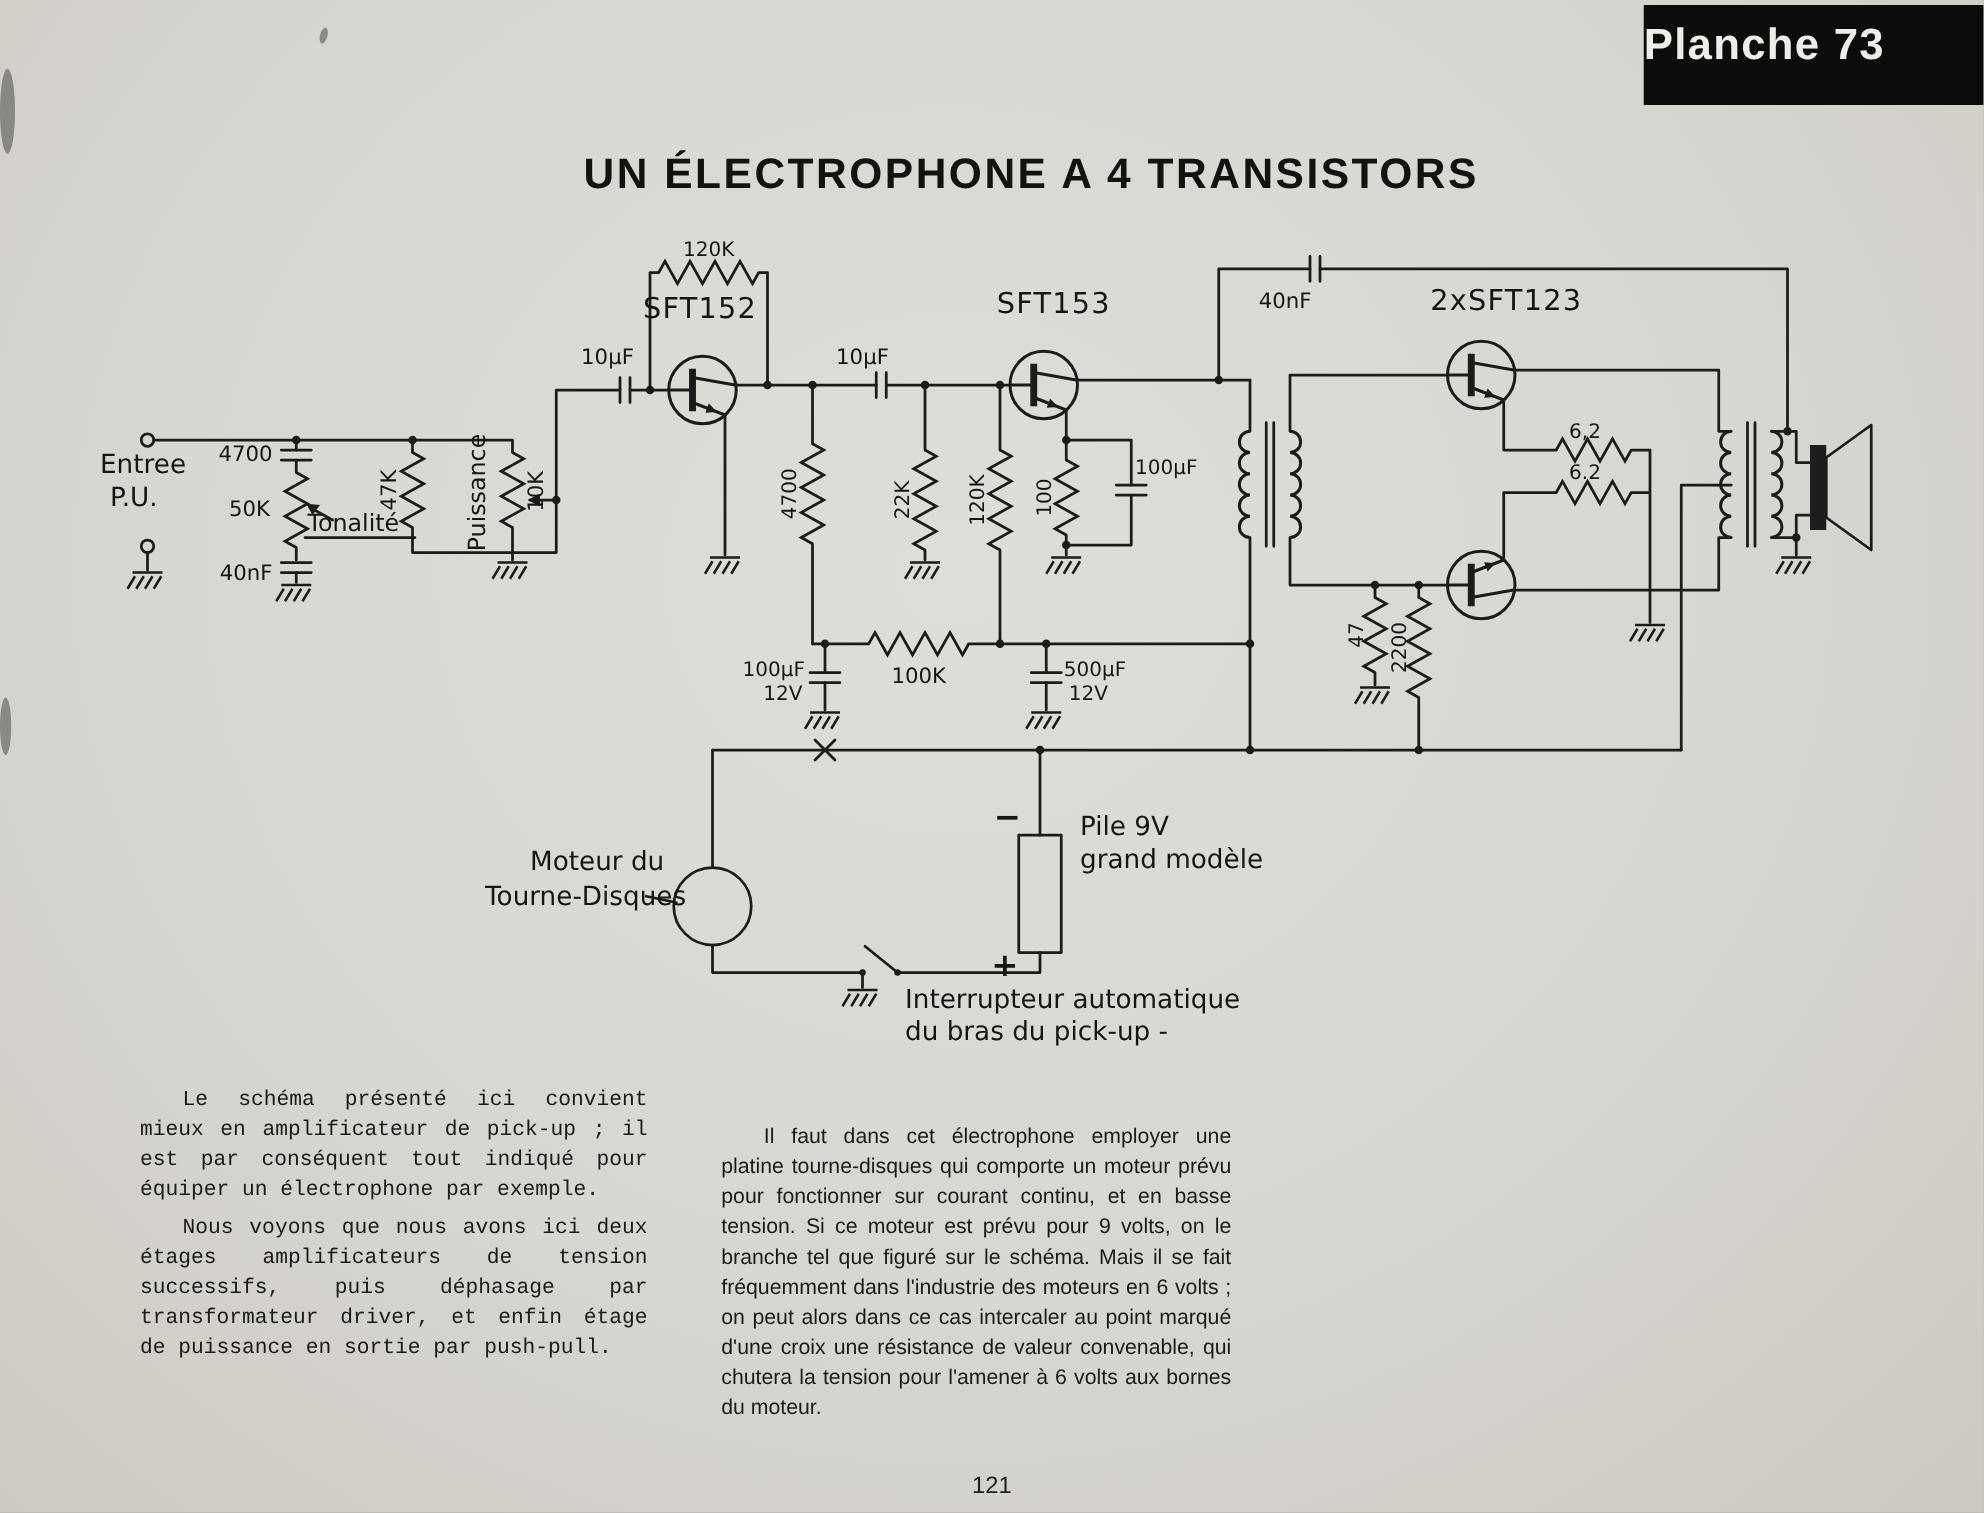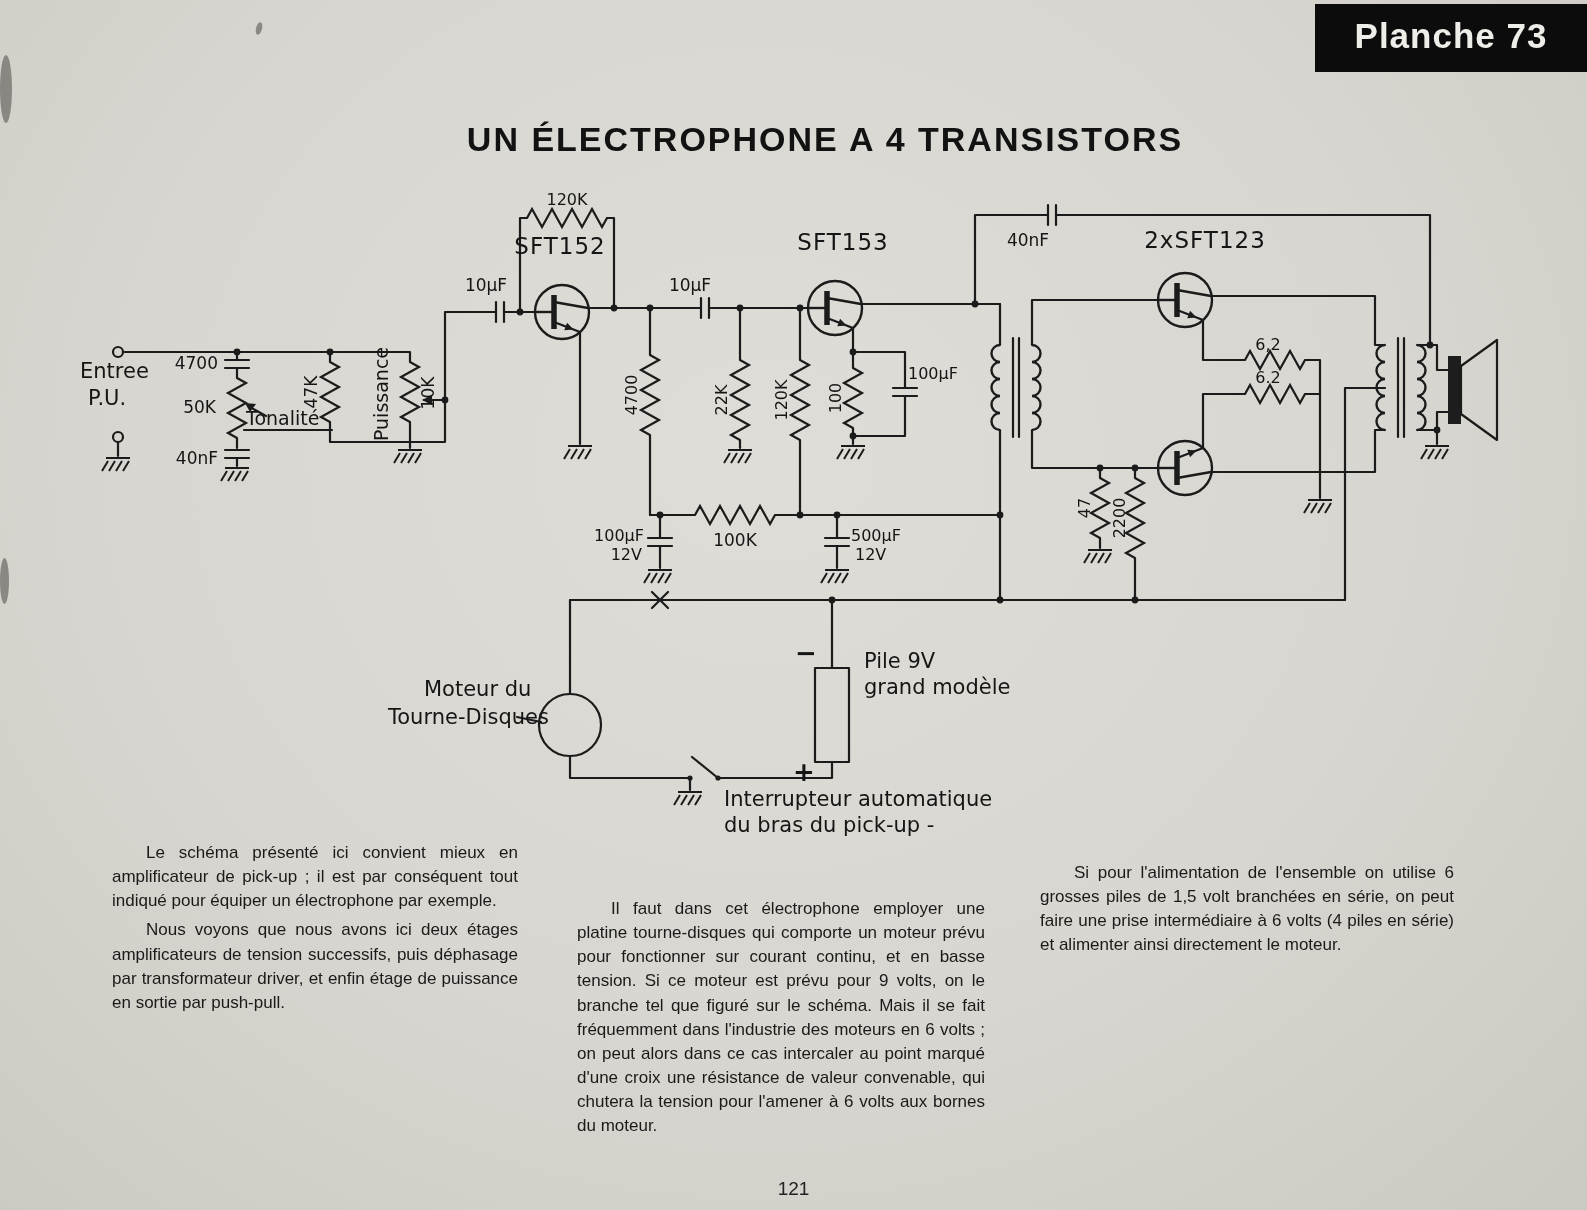--- a/index.html
+++ b/index.html
@@ -1,20 +1,20 @@
 <!DOCTYPE html>
 <html><head>
 <meta charset="utf-8">
 <style>
   * { box-sizing: border-box; }
   body { margin:0; background:#b8b6b0; }
   #page { position:relative; width:1587px; height:1210px; margin:0 auto; overflow:hidden;
           background: radial-gradient(ellipse at 48% 38%, #dfddd7 0%, #d8d6d0 55%, #ccc9c2 100%); }
-  .plate { position:absolute; top:4px; right:0; width:272px; height:68px; background:#0c0c0c;
-           color:#eeede8; font:bold 35px/64px "Liberation Sans",sans-serif; text-align:center; letter-spacing:1px; }
+  .plate { position:absolute; top:4px; right:0; width:272px; height:80px; background:#0c0c0c;
+           color:#eeede8; font:bold 35px/64px "Liberation Sans",sans-serif; text-align:left; letter-spacing:1px; }
   .title { position:absolute; top:120px; left:60px; width:1530px; text-align:center;
            font:bold 34px "Liberation Sans",sans-serif; letter-spacing:2px; color:#121212; }
   svg.schem { position:absolute; left:0; top:0; }
   svg text { font-family:"DejaVu Sans",sans-serif; fill:#151515; }
   .w { stroke:#1b1b1b; stroke-width:2.2; fill:none; stroke-linecap:round; stroke-linejoin:round; }
   .dot { fill:#1b1b1b; stroke:none; }
   .hv  { font-size:16px; }
   .hv17{ font-size:17px; }
   .hl  { font-size:21px; }
   .hm  { font-size:19px; }
@@ -198,28 +198,27 @@
       <text class="sign" x="804" y="781" text-anchor="middle">+</text>
       <text class="hl" x="864" y="668">Pile 9V</text>
       <text class="hl" x="864" y="694">grand modèle</text>
       <text class="hl" x="424" y="696">Moteur du</text>
       <text class="hl" x="388" y="724">Tourne-Disques</text>
       <text class="hl" x="724" y="806">Interrupteur automatique</text>
       <text class="hl" x="724" y="832">du bras du pick-up -</text>
     </g>
   </svg>
 
-  <div class="col" style="left:112px; top:841px;">
+  <div class="col" style="left:112px; top:869px;font-family:Liberation Mono, monospace;">
     <p>Le schéma présenté ici convient mieux en amplificateur de pick-up ; il est par conséquent tout indiqué pour équiper un électrophone par exemple.</p>
     <p class="mt5">Nous voyons que nous avons ici deux étages amplificateurs de tension successifs, puis déphasage par transformateur driver, et enfin étage de puissance en sortie par push-pull.</p>
   </div>
 
   <div class="col" style="left:577px; top:861px; width:408px;margin-top:36px;">
     <p>Il faut dans cet électrophone employer une platine tourne-disques qui comporte un moteur prévu pour fonctionner sur courant continu, et en basse tension. Si ce moteur est prévu pour 9 volts, on le branche tel que figuré sur le schéma. Mais il se fait fréquemment dans l'industrie des moteurs en 6 volts ; on peut alors dans ce cas intercaler au point marqué d'une croix une résistance de valeur convenable, qui chutera la tension pour l'amener à 6 volts aux bornes du moteur.</p>
   </div>
 
   <div class="col" style="left:1040px; top:861px; width:414px;">
-    <p>Si pour l'alimentation de l'ensemble on utilise 6 grosses piles de 1,5 volt branchées en série, on peut faire une prise intermédiaire à 6 volts (4 piles en série) et alimenter ainsi directement le moteur.</p>
   </div>
 
   <div class="pagenum">121</div>
 
 </div>
 
 </body></html>

